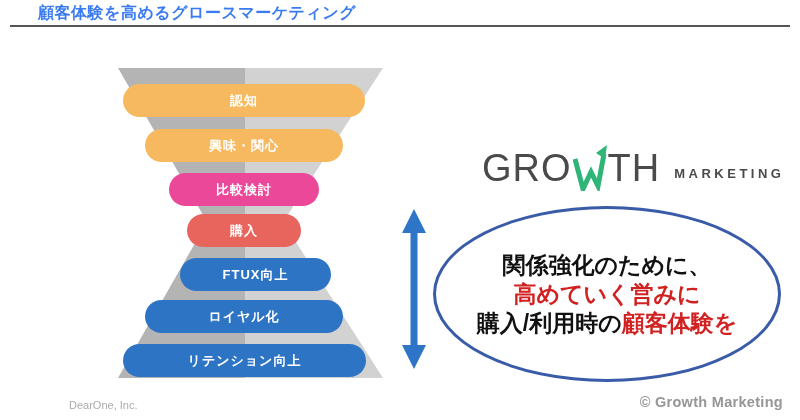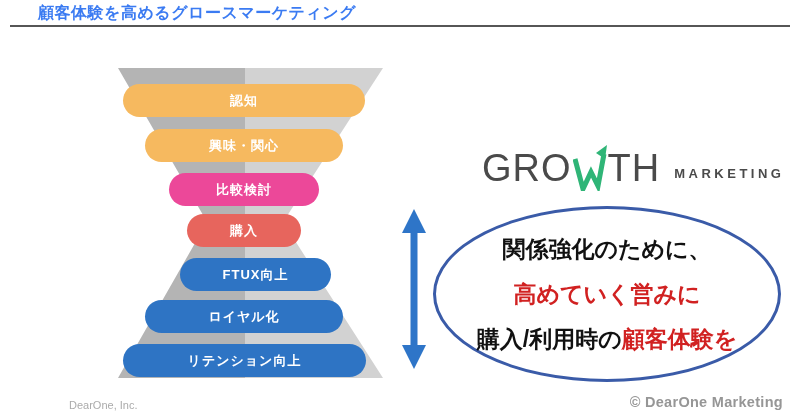--- a/index.html
+++ b/index.html
@@ -42,21 +42,21 @@
   .logo-suffix{font-size:13px;font-weight:bold;letter-spacing:3.5px;margin:0 0 9px 14px;}
 
   
   .updown-arrow{left:401px;top:209px;width:26px;height:160px;}
 
   
   .callout{
     left:433px;top:206px;width:342px;height:170px;
     border:3px solid #f97316;border-radius:50%;background:#ffffff;
     display:flex;flex-direction:column;align-items:center;justify-content:center;
-    text-align:left;font-size:23px;font-weight:bold;line-height:29px;color:#111111;gap:16px;
+    text-align:left;font-size:23px;font-weight:bold;line-height:29px;color:#111111;
   }
 
   
   .footer-left{left:33px;top:399px;font-size:11px;color:#ababab;margin-left:36px;}
   .footer-right{right:17px;top:394px;font-size:14.5px;font-weight:bold;color:#969696;letter-spacing:.3px;}
 </style>
 </head>
 <body>
 
 <div class="abs slide-title" style="color: rgb(59, 123, 242);">顧客体験を高めるグロースマーケティング</div>
@@ -104,13 +104,13 @@
 
 <div class="abs callout" style="border-color: rgb(58, 91, 168);">
   <div>関係強化のために、</div>
   <div style="color: rgb(209, 33, 33);">高めていく営みに</div>
   <div>
     <span>購入/利用時の</span><span style="color: rgb(209, 33, 33);">顧客体験を</span>
   </div>
 </div>
 
 <div class="abs footer-left">DearOne, Inc.</div>
-<div class="abs footer-right">© DearOne Marketing</div>
+<div class="abs footer-right">© Growth Marketing</div>
 
 </body></html>

